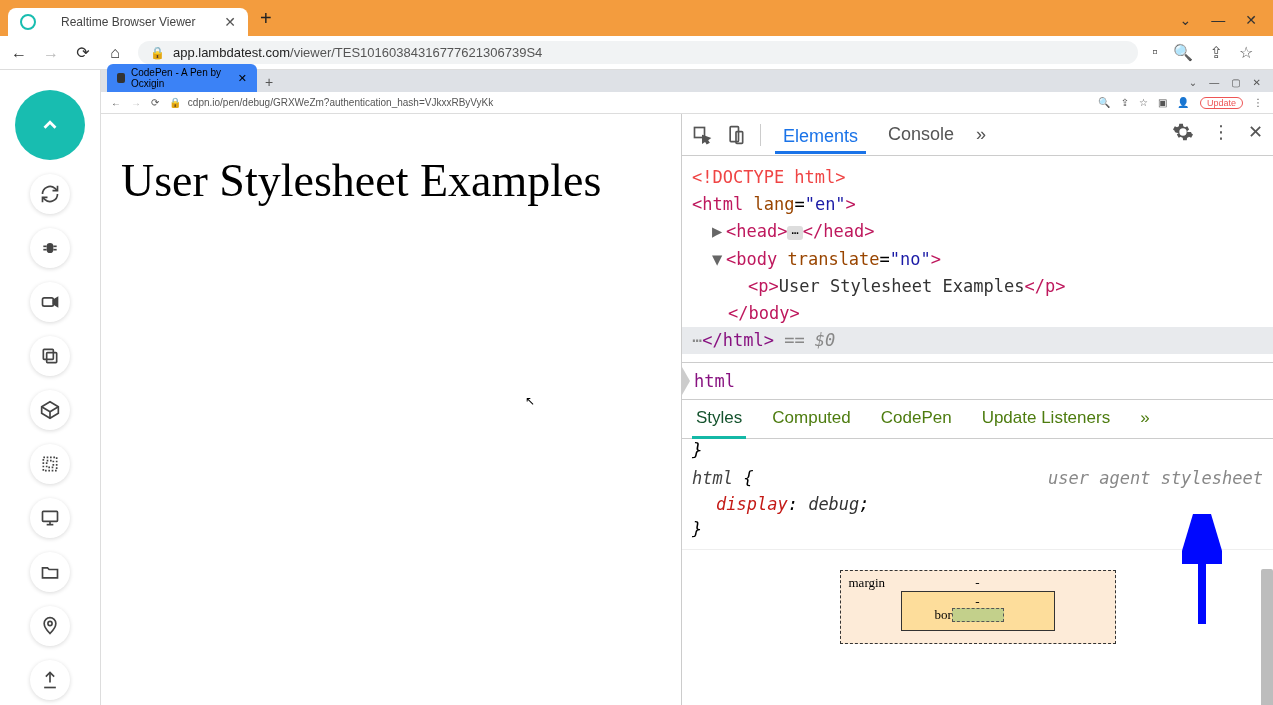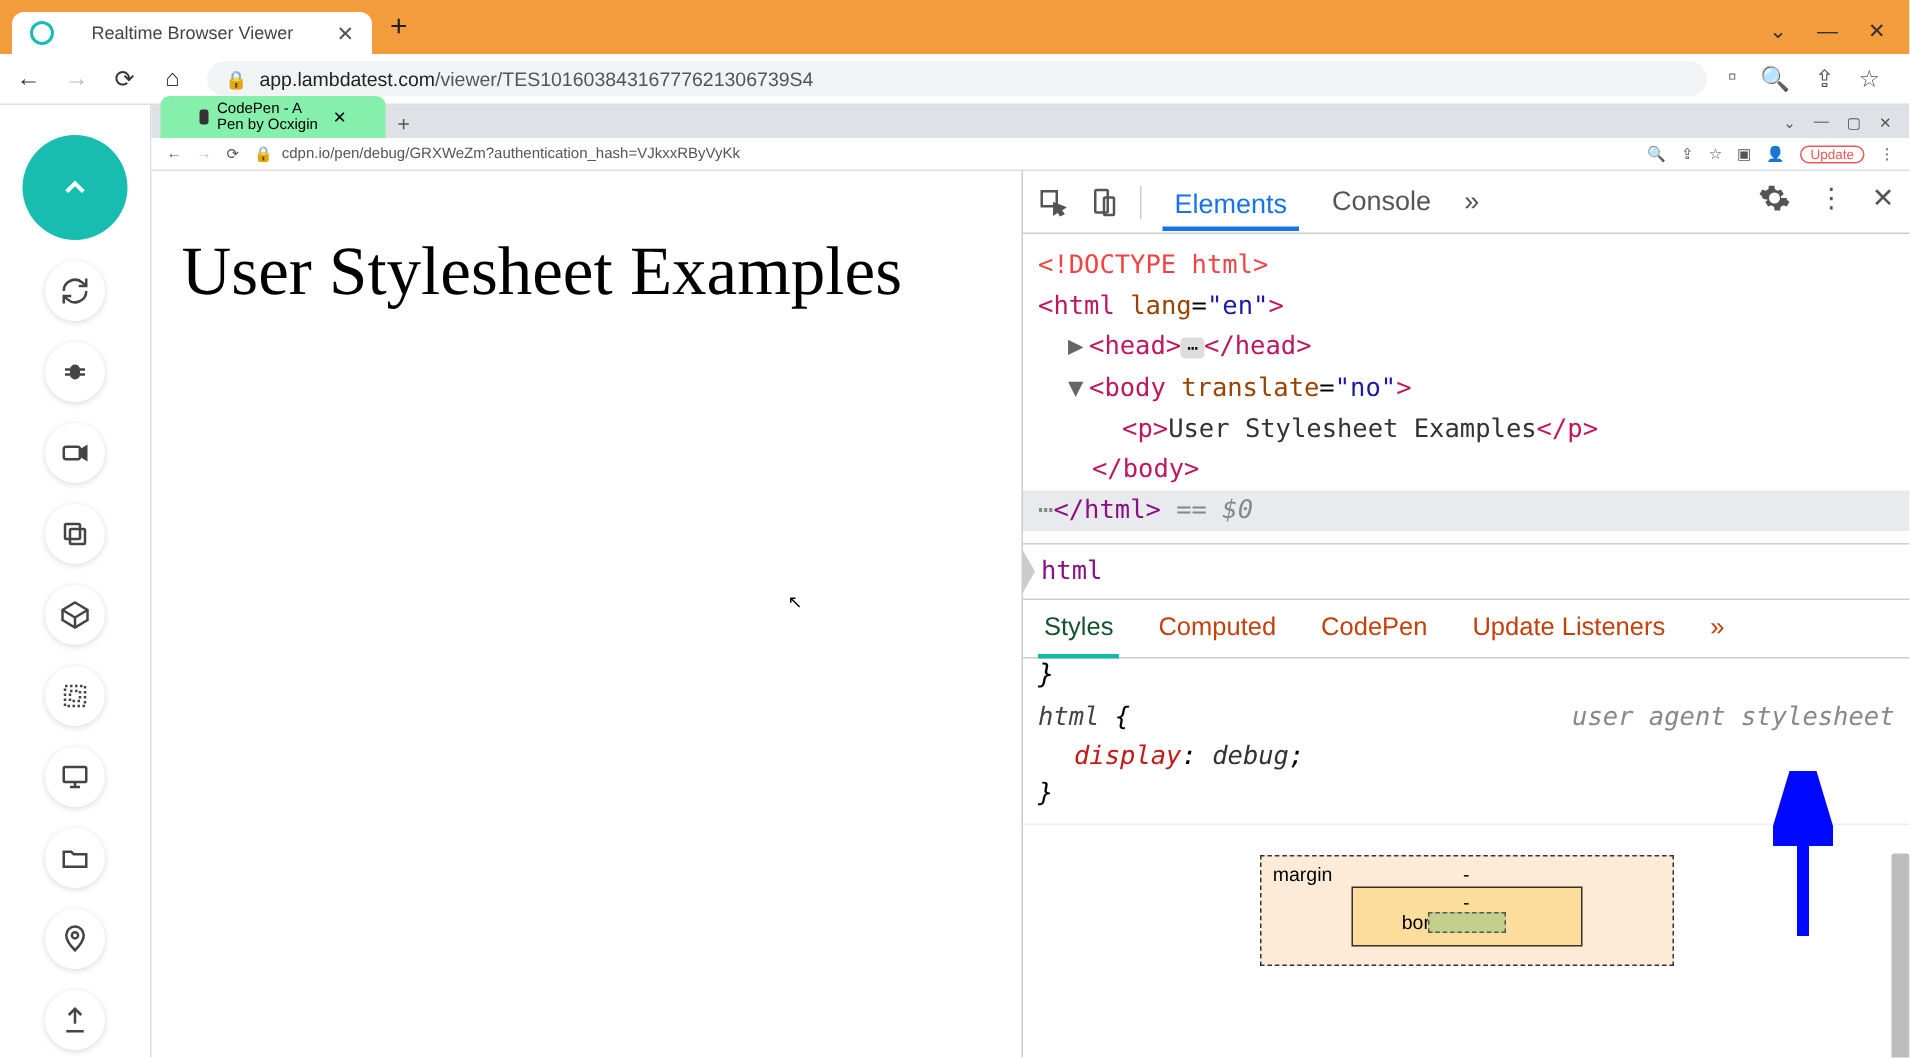--- a/index.html
+++ b/index.html
@@ -27,21 +27,21 @@
 
 .app-area { flex: 1; display: flex; background: #fff; position: relative; }
 .sidebar { width: 100px; display: flex; flex-direction: column; align-items: center; padding-top: 20px; gap: 14px; background: #fff; }
 .sidebar-main { width: 70px; height: 70px; border-radius: 50%; background: #18bdb0; display: flex; align-items: center; justify-content: center; color: #fff; cursor: pointer; }
 .sidebar-btn { width: 40px; height: 40px; border-radius: 50%; background: #fff; box-shadow: 0 1px 4px rgba(0,0,0,0.15); display: flex; align-items: center; justify-content: center; color: #444; cursor: pointer; }
 .sidebar-btn svg { width: 20px; height: 20px; }
 
 
 .inner-browser { flex: 1; display: flex; flex-direction: column; border-left: 1px solid #ddd; }
 .inner-tabstrip { height: 22px; background: #dee1e6; display: flex; align-items: flex-end; padding: 0 6px; font-size: 10px; }
-.inner-tab { display: flex; align-items: center; gap: 6px; background: #86efac; border-radius: 6px 6px 0 0; padding: 3px 26px; width: 150px; }
+.inner-tab { display: flex; align-items: center; gap: 6px; background: #3b82f6; border-radius: 6px 6px 0 0; padding: 3px 10px; width: 150px; }
 .inner-tab .favsmall { width: 10px; height: 10px; background: #333; border-radius: 2px; }
 .inner-tab .close-small { margin-left: auto; font-size: 11px; cursor: pointer; }
 .new-inner-tab { margin-left: 8px; font-size: 14px; color: #555; cursor: pointer; padding-bottom: 2px; }
 .inner-window-controls { margin-left: auto; display: flex; gap: 12px; padding: 2px 6px 4px; color: #555; font-size: 10px; }
 .inner-window-controls span { cursor: pointer; }
 
 .inner-toolbar { height: 22px; background: #fff; border-bottom: 1px solid #ddd; display: flex; align-items: center; padding: 0 10px; gap: 10px; font-size: 10px; color: #555; }
 .inner-toolbar .inner-addr { flex: 1; display: flex; align-items: center; gap: 6px; }
 .inner-right { display: flex; gap: 10px; align-items: center; }
 .update-btn { border: 1px solid #e55; color: #e55; border-radius: 10px; padding: 0 6px; font-size: 9px; cursor: pointer; }
@@ -70,36 +70,36 @@
 .dom-tree .text { color: #333; }
 .dom-tree .ellipsis { background: #ddd; border-radius: 3px; padding: 0 4px; font-size: 12px; }
 .selected-line { background: #e8eaed; display: block; margin: 0 -10px; padding: 0 10px; font-style: italic; color: #888; }
 .selected-line .tag { color: #881280; font-style: normal; }
 .expand { color: #666; margin-right: 2px; display: inline-block; width: 12px; }
 
 .breadcrumb-bar { padding: 8px 12px; border-bottom: 1px solid #ccc; color: #881280; font-family: Menlo, Consolas, monospace; font-size: 17px; position: relative; }
 .breadcrumb-bar::before { content: ""; position: absolute; left: 0; top: 50%; transform: translateY(-50%); border-left: 8px solid #ccc; border-top: 14px solid transparent; border-bottom: 14px solid transparent; width: 0; height: 0; }
 
 .styles-tabs { display: flex; border-bottom: 1px solid #ccc; padding: 0 10px; gap: 22px; }
-.styles-tab { padding: 8px 4px; cursor: pointer; color: #c2410c; font-size: 17px; }
+.styles-tab { padding: 8px 4px; cursor: pointer; color: #4d7c0f; font-size: 17px; }
 .styles-tab.active { color: #14532d; border-bottom: 3px solid #14b8a6; margin-bottom: -1px; }
 
 .filter-row { display: flex; align-items: center; border-bottom: 1px solid #ccc; padding: 6px 10px; gap: 14px; font-size: 17px; color: #555; font-family: Menlo, Consolas, monospace; position: relative; }
 .filter-row input { border: none; outline: none; flex: 1; font-size: 17px; color: #888; background: transparent; font-style: italic; }
 .filter-right { display: flex; gap: 12px; align-items: center; border-left: 1px solid #ccc; padding-left: 12px; }
 .filter-right span { cursor: pointer; }
 .filter-right svg { width: 18px; height: 18px; }
 
 .rule-block { padding: 6px 10px; font-family: Menlo, Consolas, monospace; font-size: 17px; border-bottom: 1px solid #eee; line-height: 1.5; position: relative; font-style: italic; }
 .rule-block .selector { color: #444; }
 .rule-block .prop { color: #c41a16; margin-left: 24px; }
 .rule-block .val { color: #333; }
 .rule-block .source { position: absolute; right: 10px; top: 6px; color: #888; font-style: italic; }
 
-.box-model { display: flex; justify-content: center; padding: 20px 0 0; font-family: Liberation Sans, sans-serif; font-size: 13px; }
+.box-model { display: flex; justify-content: center; padding: 20px 0 0; font-family: Liberation Serif, serif; font-size: 13px; }
 .margin-box { background: #f9cc9d66; border: 1px dashed #333; padding: 20px 60px 12px; position: relative; width: 276px; text-align: center; }
 .margin-box .lbl { position: absolute; top: 4px; left: 8px; font-size: 13px; }
 .margin-box .dash { position: absolute; top: 4px; left: 50%; transform: translateX(-50%); }
 .border-box { background: #fddd9b; border: 1px solid #333; padding: 16px 50px 8px; position: relative; }
 .border-box .lbl { position: absolute; top: 15px; left: 6px; margin-left: 27px; }
 .border-box .dash { position: absolute; top: 2px; left: 50%; transform: translateX(-50%); }
 .padding-box { background: #c3d08b; border: 1px dashed #555; padding: 4px 20px; position: relative; height: 14px; }
 
 .annotation-arrow { position: absolute; pointer-events: none; }
 

